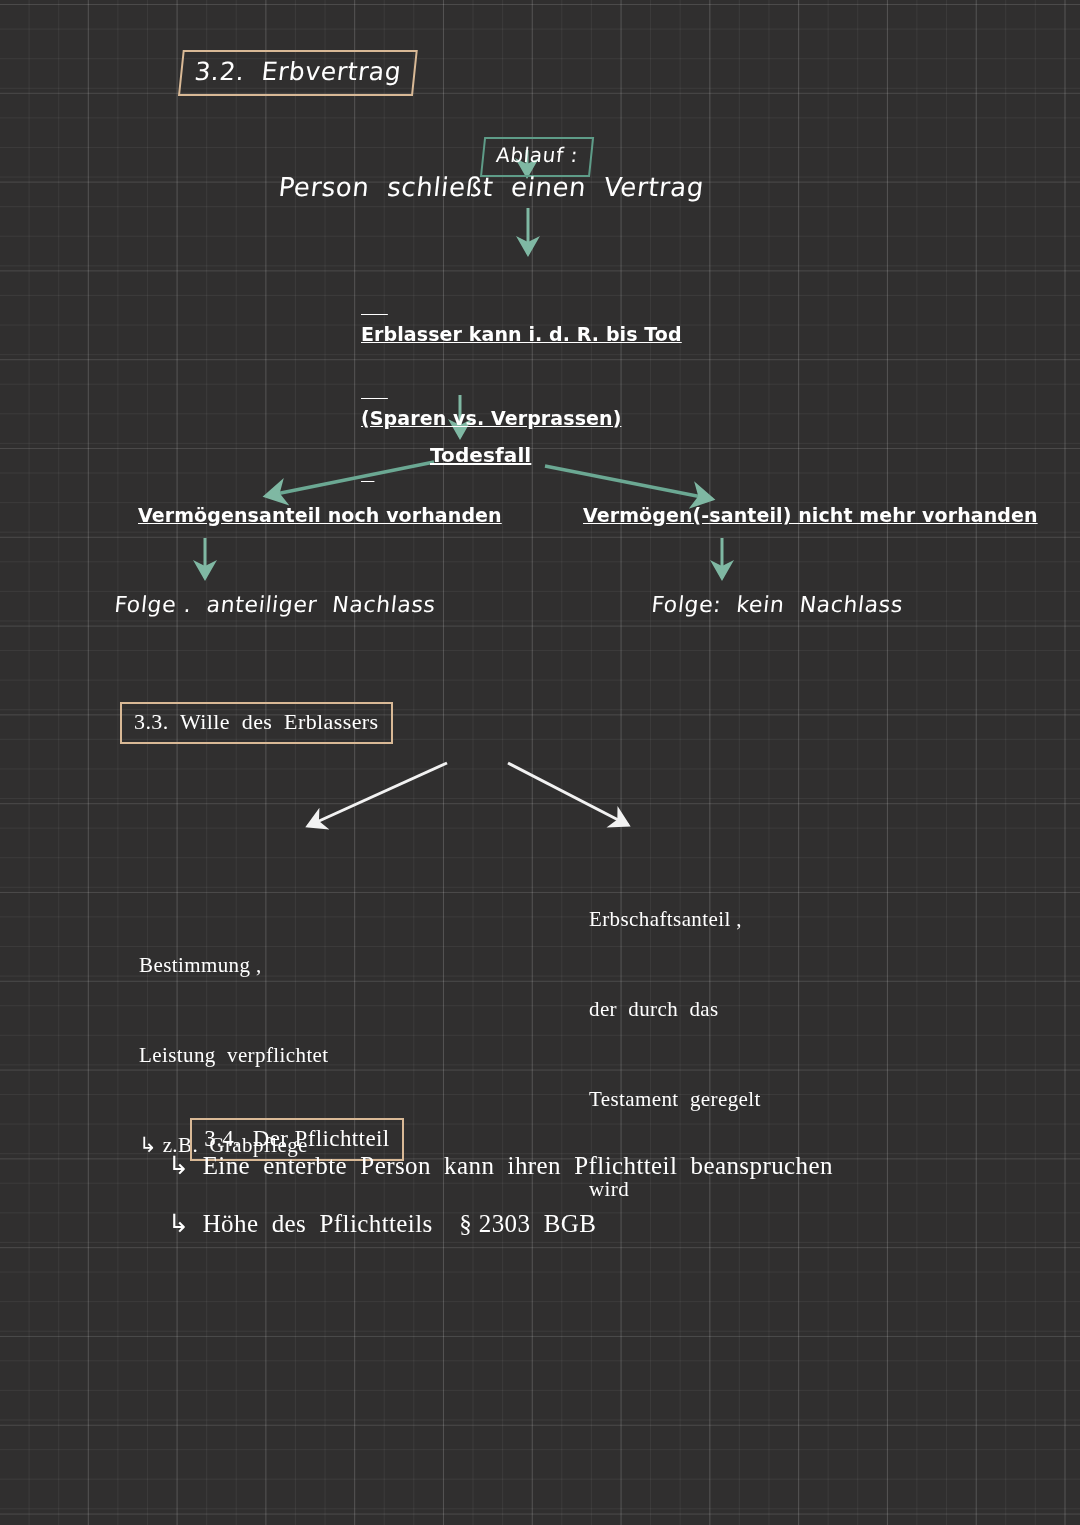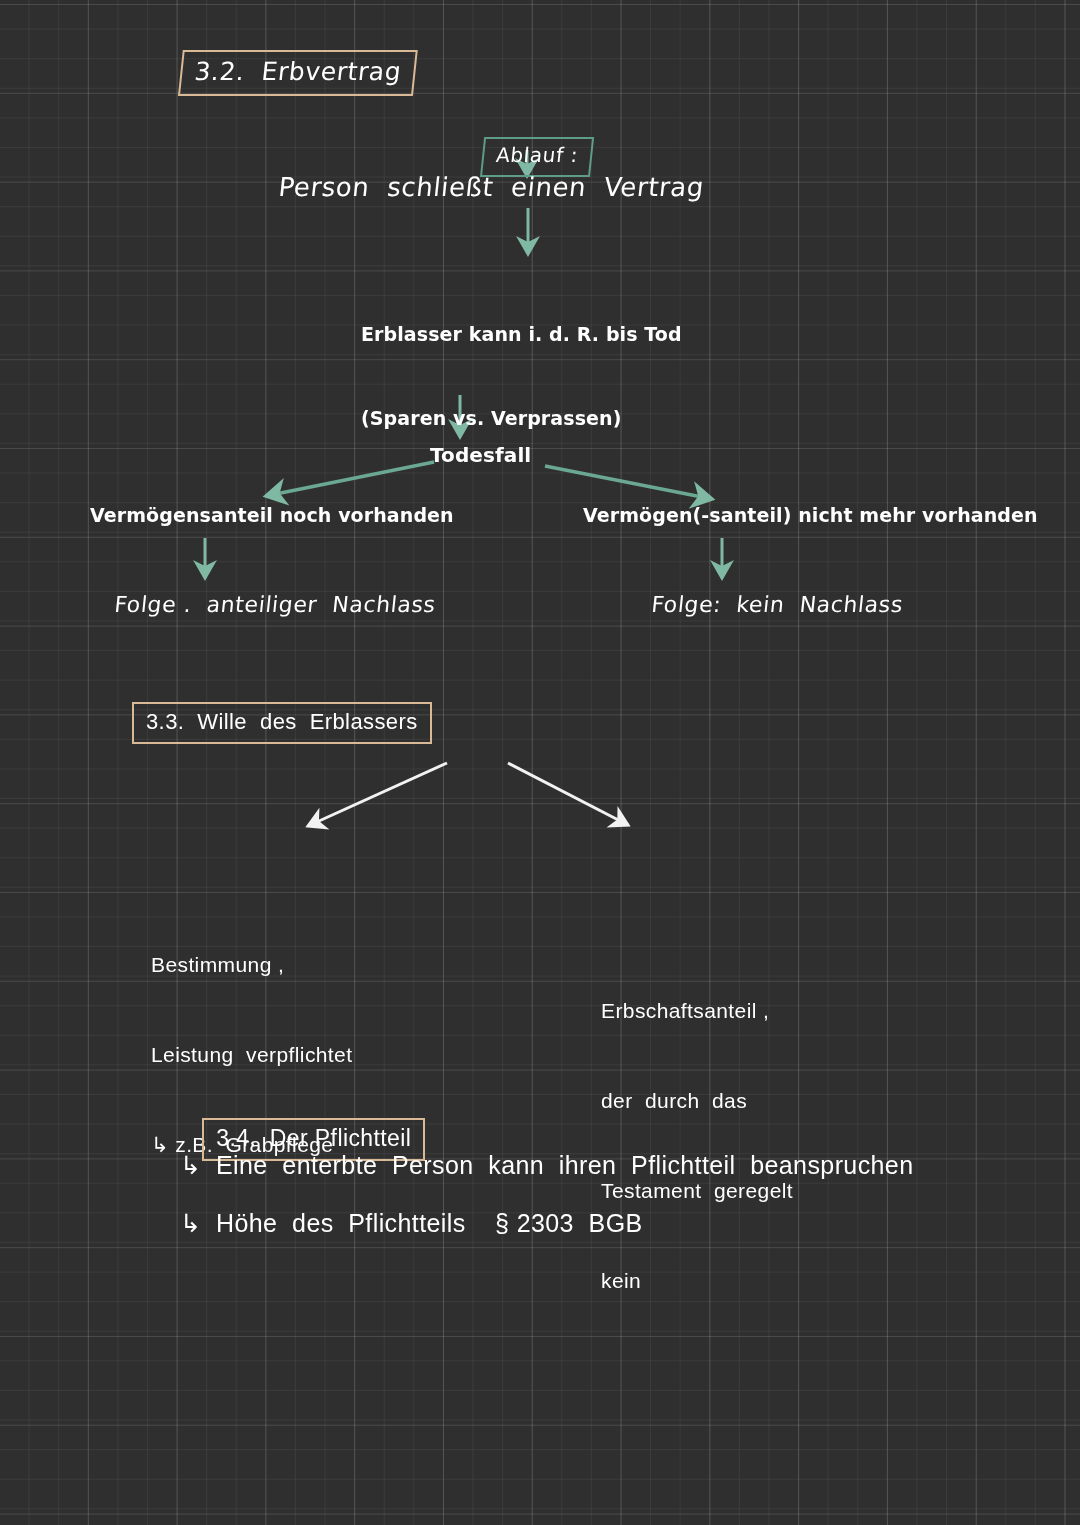--- a/index.html
+++ b/index.html
@@ -41,56 +41,56 @@
   }
   
   .hw {
     font-family: "DejaVu Sans", sans-serif;
     font-weight: 400;
     letter-spacing: 0.6px;
     transform: skewX(-6deg);
     transform-origin: left bottom;
   }
   .hw2 {
-    font-family: Liberation Sans, sans-serif;
+    font-family: Liberation Serif, serif;
     font-weight: 400;
     letter-spacing: 0.4px;
-    margin-left: 12px;
   }
   .print {
     font-family: "DejaVu Sans", sans-serif;
     font-weight: 600;
     letter-spacing: 0.1px;
+    text-decoration: underline;
   }
   .boxed {
     display: inline-block;
     border: 2px solid #d9b996;
     padding: 5px 12px 7px 12px;
     box-sizing: border-box;
   }
   .box-tan   { border-color: #d9b996; }
   .box-green { border-color: #5e9c88; }
   .box-pink  { border-color: #e3afc2; }
   .box-blue  { border-color: #7fa8cd; }
 
   
   #title-32        { left: 146px; top: 20px;  font-size: 25px; }
   #box-ablauf      { left: 455px; top: 113px; font-size: 20px; }
   #person-vertrag  { left: 277px; top: 172px; font-size: 26px; }
   #erblasser-block { left: 361px; top: 265px; font-size: 19px; line-height: 1.47; }
   #todesfall       { left: 430px; top: 444px; font-size: 20px; }
-  #verm-noch       { left: 90px;  top: 504px; font-size: 19px; }
+  #verm-noch       { left: 90px;  top: 504px; font-size: 19px; padding-left: 48px; }
   #verm-nicht      { left: 583px; top: 504px; font-size: 19px; }
   #folge-anteilig  { left: 113px; top: 592px; font-size: 22px; }
   #folge-kein      { left: 650px; top: 592px; font-size: 22px; }
   #title-33        { left: 92px;  top: 676px; font-size: 22px; }
   #box-auflage     { left: 176px; top: 824px; font-size: 22px; }
   #box-vermaechtnis{ left: 578px; top: 824px; font-size: 22px; }
   #auflage-desc    { left: 139px; top: 890px; font-size: 21px; line-height: 1.43; }
-  #vermaecht-desc  { left: 589px; top: 936px; font-size: 21px; line-height: 1.43; }
+  #vermaecht-desc  { left: 589px; top: 844px; font-size: 21px; line-height: 1.43; }
   #title-34        { left: 161px; top: 1091px; font-size: 23px; }
   #pflicht-1       { left: 168px; top: 1151px; font-size: 25px; }
   #pflicht-2       { left: 168px; top: 1209px; font-size: 25px; }
 </style>
 </head>
 <body>
 
 <div id="page">
 
   <svg id="svg-layer" viewBox="0 0 1080 1525">
@@ -156,21 +156,21 @@
   <div class="node hw2" id="auflage-desc">
     <div>Bestimmung ,</div>
     <div>Leistung  verpflichtet</div>
     <div>↳ z.B.  Grabpflege</div>
   </div>
 
   <div class="node hw2" id="vermaecht-desc">
     <div>Erbschaftsanteil ,</div>
     <div>der  durch  das</div>
     <div>Testament  geregelt</div>
-    <div>kein</div>
+    <div>wird</div>
   </div>
 
   <div class="node" id="title-34">
     <span class="boxed box-tan hw2">3.4.  Der Pflichtteil</span>
   </div>
 
   <div class="node hw2" id="pflicht-1">↳  Eine  enterbte  Person  kann  ihren  Pflichtteil  beanspruchen</div>
 
   <div class="node hw2" id="pflicht-2">↳  Höhe  des  Pflichtteils    § 2303  BGB</div>
 

